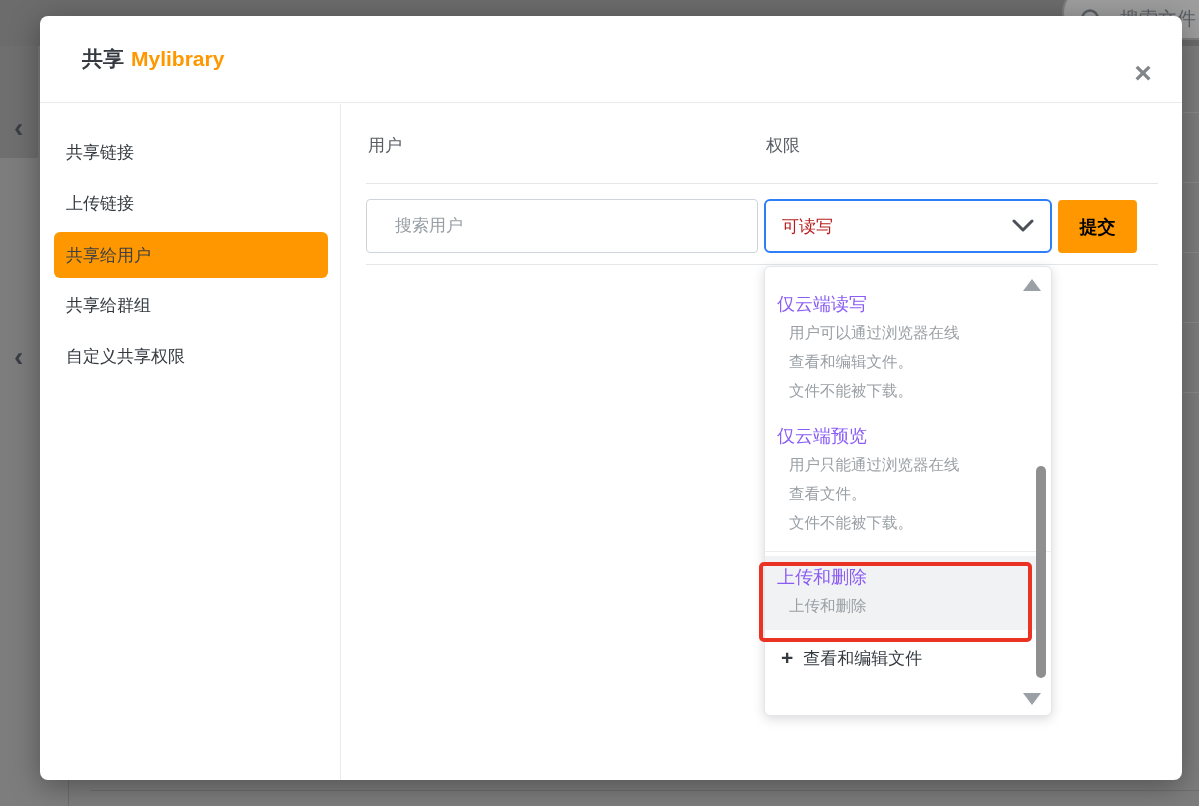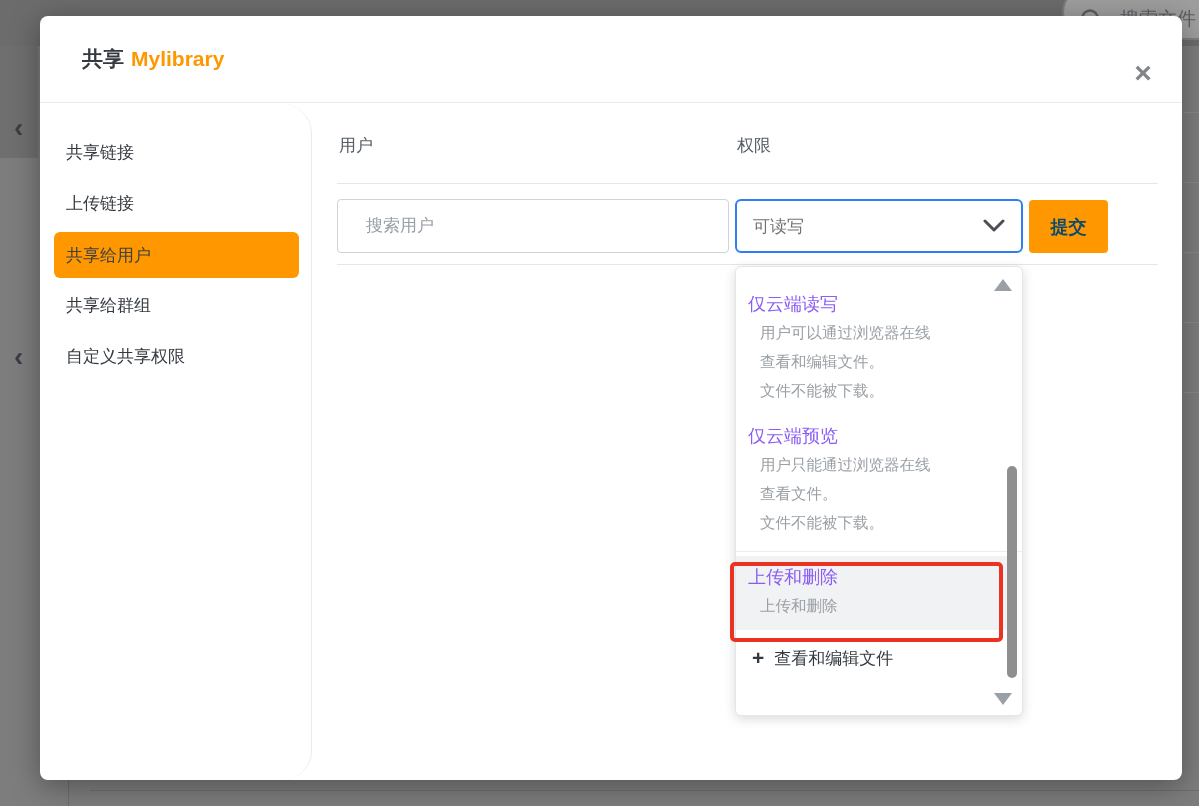--- a/index.html
+++ b/index.html
@@ -37,44 +37,44 @@
     display:flex; align-items:center; padding-left:42px; }
   .page-title { font-size:21px; font-weight:bold; color:#343a40; }
   .title-name { color:#ff9800; margin-left:7px; }
   .close-button { position:absolute; top:44px; right:26px; width:26px; height:26px;
     display:flex; align-items:center; justify-content:center; cursor:pointer; }
   .close-icon { font-size:30px; line-height:22px; color:#828689; font-weight:bold; }
 
   .modal-body { position:absolute; top:88px; left:0; right:0; bottom:0; display:flex; }
 
   
-  .side { width:272px; border-right:1px solid #e9ecef; padding-top:23px;border-radius:29px; }
+  .side { width:301px; border-right:1px solid #e9ecef; padding-top:23px; }
   .side-item { height:51px; display:flex; align-items:center; padding-left:26px;
     font-size:17px; color:#343a40; cursor:pointer; }
   .side-item.active { background:#ff9800; color:#404040; height:46px;
     margin:3px 12px 2px 14px; padding-left:12px; border-radius:6px; }
 
   
   .main { position:relative; flex:1; }
   .col-label { position:absolute; top:30px; font-size:17px; color:#565c63; }
   .col-user { left:27px; }
   .col-perm { left:425px; }
   .hdiv { position:absolute; height:1px; background:#e4e7ea; left:25px; right:24px; }
   .hdiv1 { top:79px; }
   .hdiv2 { top:160px; }
   .user-search-input { position:absolute; left:25px; top:95px; width:392px; height:54px;
     border:1px solid #ced4da; border-radius:4px; padding:0 28px; font-size:17px;
     color:#343a40; outline:none; font-family:inherit; }
   .user-search-input::placeholder { color:#979ea5; }
   .perm-select { position:absolute; left:423px; top:95px; width:288px; height:54px;
     border:2px solid #2e7ef7; border-radius:6px; background:#fff; display:flex;
-    align-items:center; padding:0 16px; font-size:17px; color:#737373; cursor:pointer; }
+    align-items:center; padding:0 16px; font-size:17px; color:#b91c1c; cursor:pointer; }
   .perm-select svg { position:absolute; right:16px; }
   .submit-button { position:absolute; left:717px; top:96px; width:79px; height:53px;
-    background:#ff9800; border:none; border-radius:4px; color:#0c4a6e;
+    background:#ff9800; border:none; border-radius:4px; color:#000000;
     font-size:18px; font-weight:bold; cursor:pointer; font-family:inherit; }
 
   
   .dropdown { position:absolute; left:423px; top:162px; width:288px; height:450px;
     background:#ffffff; border:1px solid #e3e6ea; border-radius:6px;
     box-shadow:0 3px 12px rgba(0,0,0,.15); z-index:4; }
   .tri { position:absolute; right:10px; width:0; height:0; cursor:pointer;
     border-left:9px solid transparent; border-right:9px solid transparent; }
   .tri-up { top:12px; border-bottom:12px solid #9aa0a6; }
   .tri-down { bottom:10px; border-top:12px solid #9aa0a6; }

